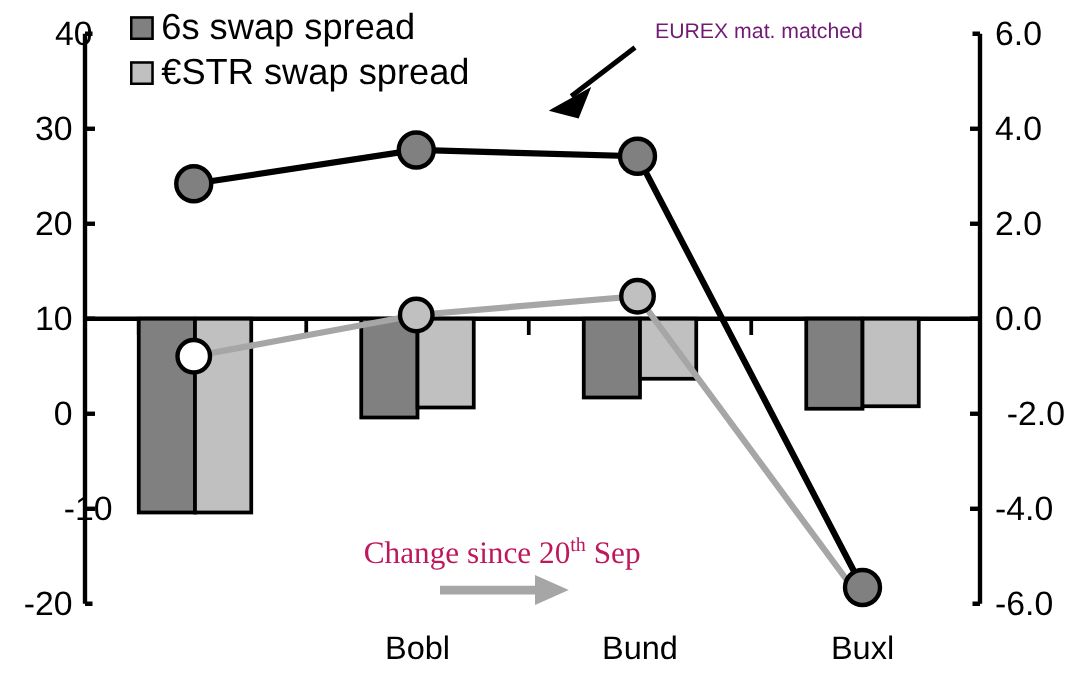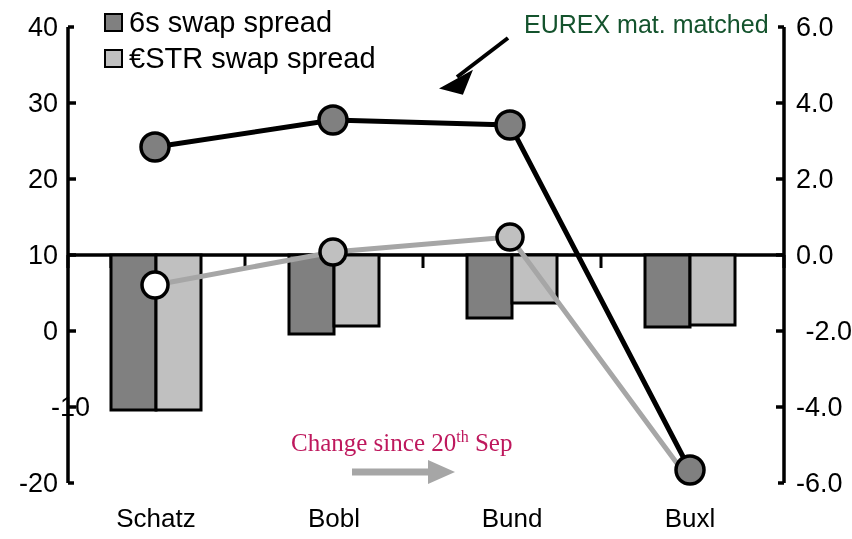--- a/index.html
+++ b/index.html
@@ -25,21 +25,21 @@
   .legend-row{
     position:absolute;display:flex;align-items:center;gap:6px;
     font-size:29px;line-height:25px;white-space:nowrap;
   }
   .legend-swatch{
     width:19px;height:19px;border:2px solid #000;box-sizing:border-box;
     display:inline-block;flex:0 0 auto;
   }
 
   .annot{
-    position:absolute;font-size:25px;line-height:29px;color:#14532d;
+    position:absolute;font-size:17px;line-height:29px;color:#701a75;
     white-space:nowrap;
   }
   .annot2{
     position:absolute;font-size:25px;line-height:27px;color:#be185d;
     white-space:nowrap;
     font-family:Liberation Serif, serif;
   }
   .annot2 sup{font-size:16px;vertical-align:super;line-height:0;}
 
   svg{position:absolute;left:0;top:0;}
@@ -133,37 +133,36 @@
       <line x1="508" y1="38" x2="457" y2="77" stroke="#000" stroke-width="4"></line>
       <polygon points="443,88 470,73 462,93" fill="#000" stroke="#000" stroke-width="3"></polygon>
     </g>
 
     <g>
       <line x1="352" y1="472" x2="432" y2="472" stroke="#a6a6a6" stroke-width="7"></line>
       <polygon points="455,472 428,460 428,484" fill="#a6a6a6"></polygon>
     </g>
   </svg>
 
-  <div class="axis-label left" style="left:0px;width:58px;top:14px;">40</div>
+  <div class="axis-label left" style="left:16px;width:58px;top:14px;">40</div>
   <div class="axis-label left" style="left:0px;width:58px;top:90px;">30</div>
   <div class="axis-label left" style="left:0px;width:58px;top:166px;">20</div>
   <div class="axis-label left" style="left:0px;width:58px;top:242px;">10</div>
   <div class="axis-label left" style="left:0px;width:58px;top:318px;">0</div>
   <div class="axis-label left" style="left:0px;width:58px;top:394px;padding-left:32px;">-10</div>
   <div class="axis-label left" style="left:0px;width:58px;top:470px;">-20</div>
 
   <div class="axis-label right" style="left:796px;width:56px;top:14px;">6.0</div>
   <div class="axis-label right" style="left:796px;width:56px;top:90px;">4.0</div>
   <div class="axis-label right" style="left:796px;width:56px;top:166px;">2.0</div>
   <div class="axis-label right" style="left:796px;width:56px;top:242px;">0.0</div>
   <div class="axis-label right" style="left:796px;width:56px;top:318px;text-align:right;">-2.0</div>
   <div class="axis-label right" style="left:796px;width:56px;top:394px;">-4.0</div>
   <div class="axis-label right" style="left:796px;width:56px;top:470px;">-6.0</div>
 
-  <div class="cat-label" style="left:86px;width:140px;top:505px;">Schatz</div>
   <div class="cat-label" style="left:264px;width:140px;top:505px;">Bobl</div>
   <div class="cat-label" style="left:442px;width:140px;top:505px;">Bund</div>
   <div class="cat-label" style="left:620px;width:140px;top:505px;">Buxl</div>
 
   <div class="legend-row" style="left:104px;top:10px;">
     <span class="legend-swatch" style="background:#808080;"></span>
     <span>6s swap spread</span>
   </div>
   <div class="legend-row" style="left:104px;top:46px;">
     <span class="legend-swatch" style="background:#c0c0c0;"></span>

